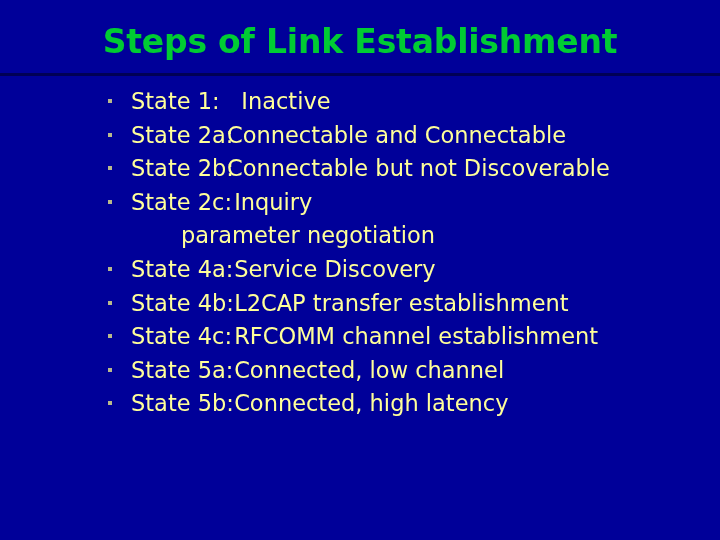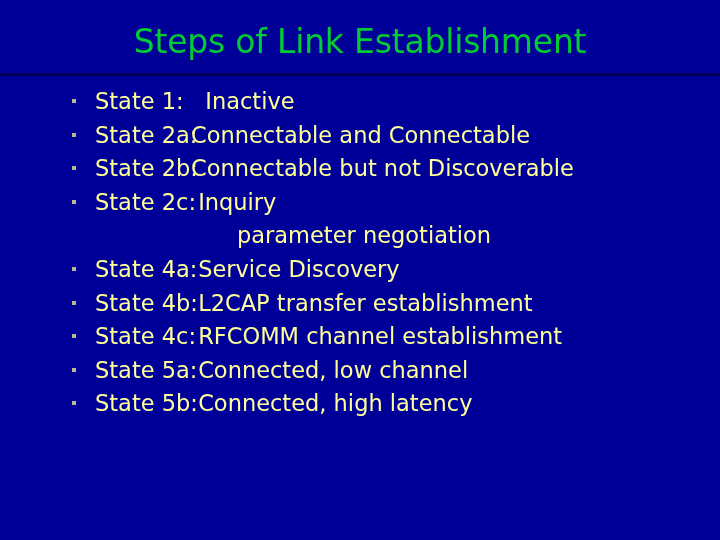--- a/index.html
+++ b/index.html
@@ -28,21 +28,21 @@
     left: 0;
     top: 22px;
     width: 720px;
     text-align: center;
   }
   #slide-title {
     display: inline-block;
     color: #00cc33;
     font-family: "DejaVu Sans", "Liberation Sans", sans-serif;
     font-size: 33px;
-    font-weight: normal;
+    font-weight: bold;
     letter-spacing: -0.2px;
     line-height: 40px;
     white-space: nowrap;
   }
 
   
   #title-rule {
     position: absolute;
     left: 0;
     top: 73px;
@@ -58,20 +58,21 @@
     top: 85px;
     width: 720px;
   }
 
   .bullet-row {
     position: relative;
     height: 33.6px;
     padding-left: 70px;
     box-sizing: border-box;
     white-space: nowrap;
+    margin-left: 36px;
   }
 
   .bullet-marker {
     position: absolute;
     left: 72px;
     top: 14px;
     width: 4px;
     height: 4px;
     background: #b9b98a;
   }
@@ -93,21 +94,21 @@
   }
 
   .state-desc {
     color: #ffff99;
   }
 
   
   .cont-row {
     position: relative;
     height: 33.6px;
-    padding-left: 86px;
+    padding-left: 30px;
     box-sizing: border-box;
     white-space: nowrap;
   }
   .cont-row .row-text {
     padding-left: 25px;
   }
   .cont-indent {
     display: inline-block;
     width: 126px;
   }

